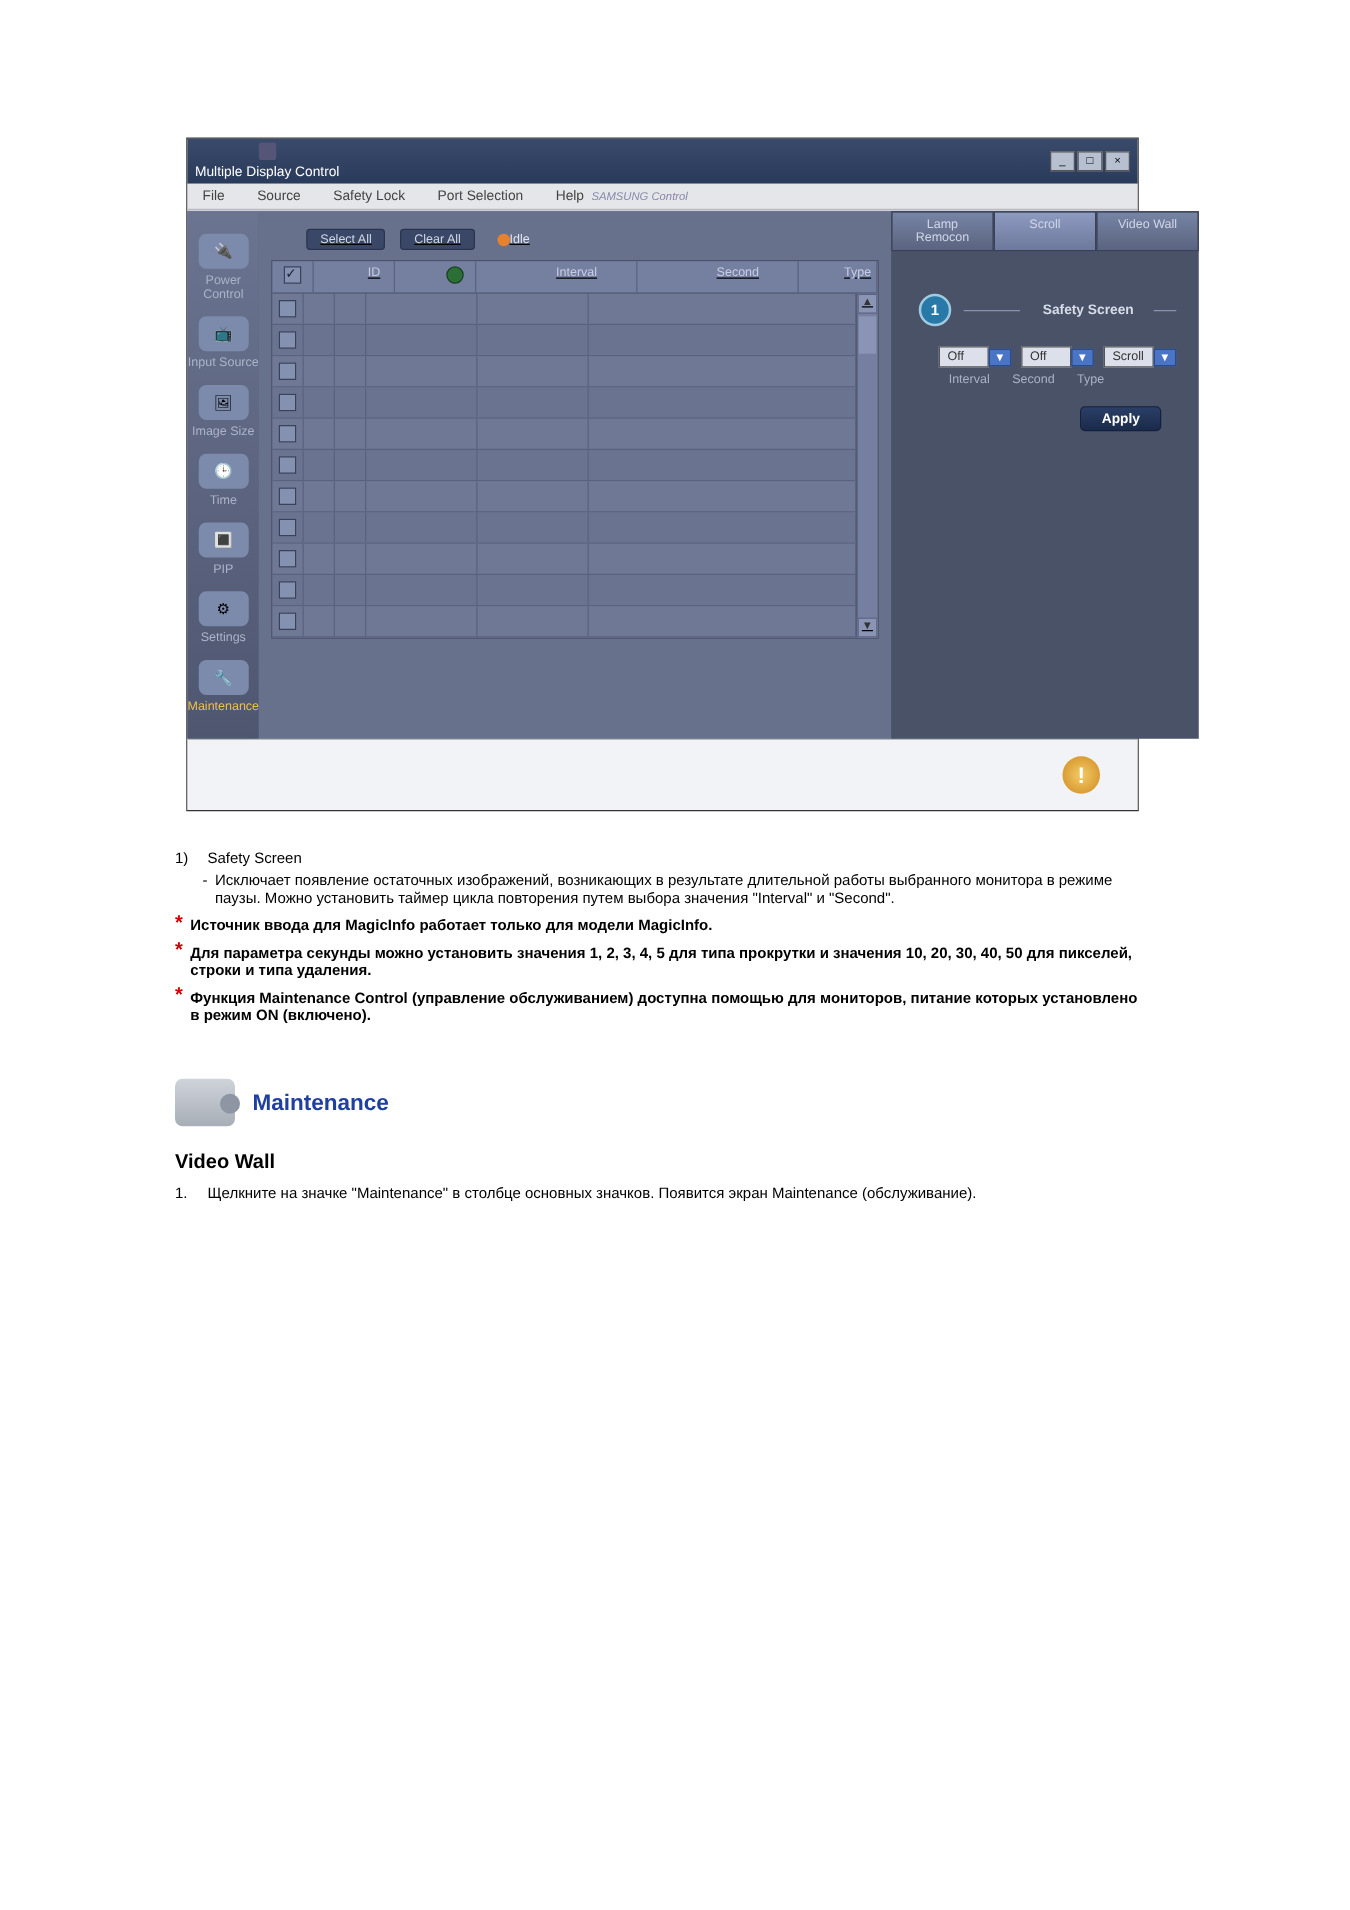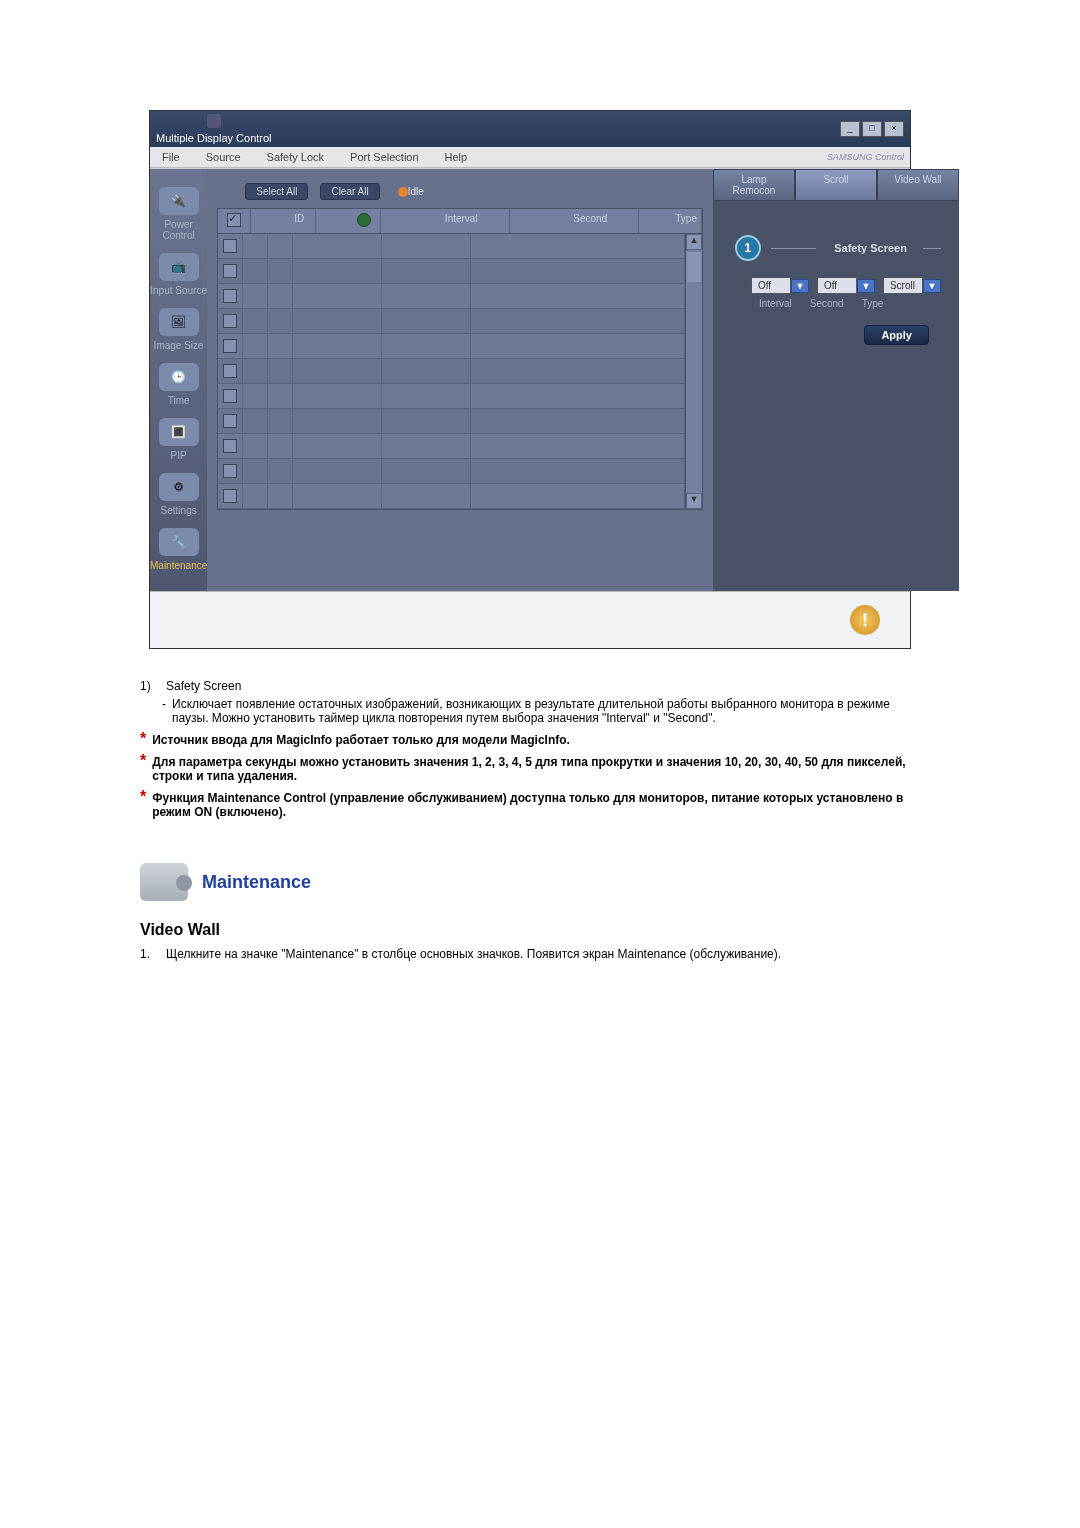--- a/index.html
+++ b/index.html
@@ -37,21 +37,20 @@
     .win-buttons { display: flex; gap: 2px; }
     .win-btn {
       width: 18px; height: 14px; background: #b7c0d0; border: 1px solid #555;
       font-size: 9px; line-height: 12px; text-align: center; color: #000;
       cursor: pointer;
     }
     .menubar {
       background: #e4e6ea;
       border-bottom: 1px solid #bbb;
       display: flex;
-      justify-content: space-between;
       align-items: center;
       padding: 2px 6px;
       font-size: 11px;
       color: #555;
     }
     .menubar-left { display: flex; gap: 14px; }
     .menubar-item { padding: 2px 6px; cursor: pointer; color: #444; }
     .samsung { font-size: 9px; color: #88a; font-style: italic; }
     .thinline { height: 1px; background: #ccd; }
     .body-area {
@@ -78,20 +77,21 @@
       color: #aab4c8; font-size: 10px; text-align: center; margin-bottom: 2px;
     }
     .sb-label.active { color: #e8c050; }
     
     .center-panel {
       flex: 1;
       background: #68718b;
       padding: 10px 10px 14px 10px;
       display: flex;
       flex-direction: column;
+      text-decoration: underline;
     }
     .topbar {
       display: flex; gap: 12px; align-items: center; margin: 4px 0 8px 28px;
     }
     .pill-btn {
       background: #3a4766; color: #cfd6e6;
       border: 1px solid #2a3450;
       border-radius: 3px;
       font-size: 10px;
       padding: 2px 10px;
@@ -475,21 +475,21 @@
     <div class="note">
       <div class="note-star">*</div>
       <div>Источник ввода для MagicInfo работает только для модели MagicInfo.</div>
     </div>
     <div class="note">
       <div class="note-star">*</div>
       <div>Для параметра секунды можно установить значения 1, 2, 3, 4, 5 для типа прокрутки и значения 10, 20, 30, 40, 50 для пикселей, строки и типа удаления.</div>
     </div>
     <div class="note">
       <div class="note-star">*</div>
-      <div>Функция Maintenance Control (управление обслуживанием) доступна только для мониторов, питание которых установлено в режим ON (включено).</div>
+      <div>Функция Maintenance Control (управление обслуживанием) доступна помощью для мониторов, питание которых установлено в режим ON (включено).</div>
     </div>
 
     <div class="section-hdr">
       <span class="section-icon"></span>
       <span class="section-title">Maintenance</span>
     </div>
 
     <div class="subhead">Video Wall</div>
     <div class="ol-item">
       <div class="ol-num">1.</div>

